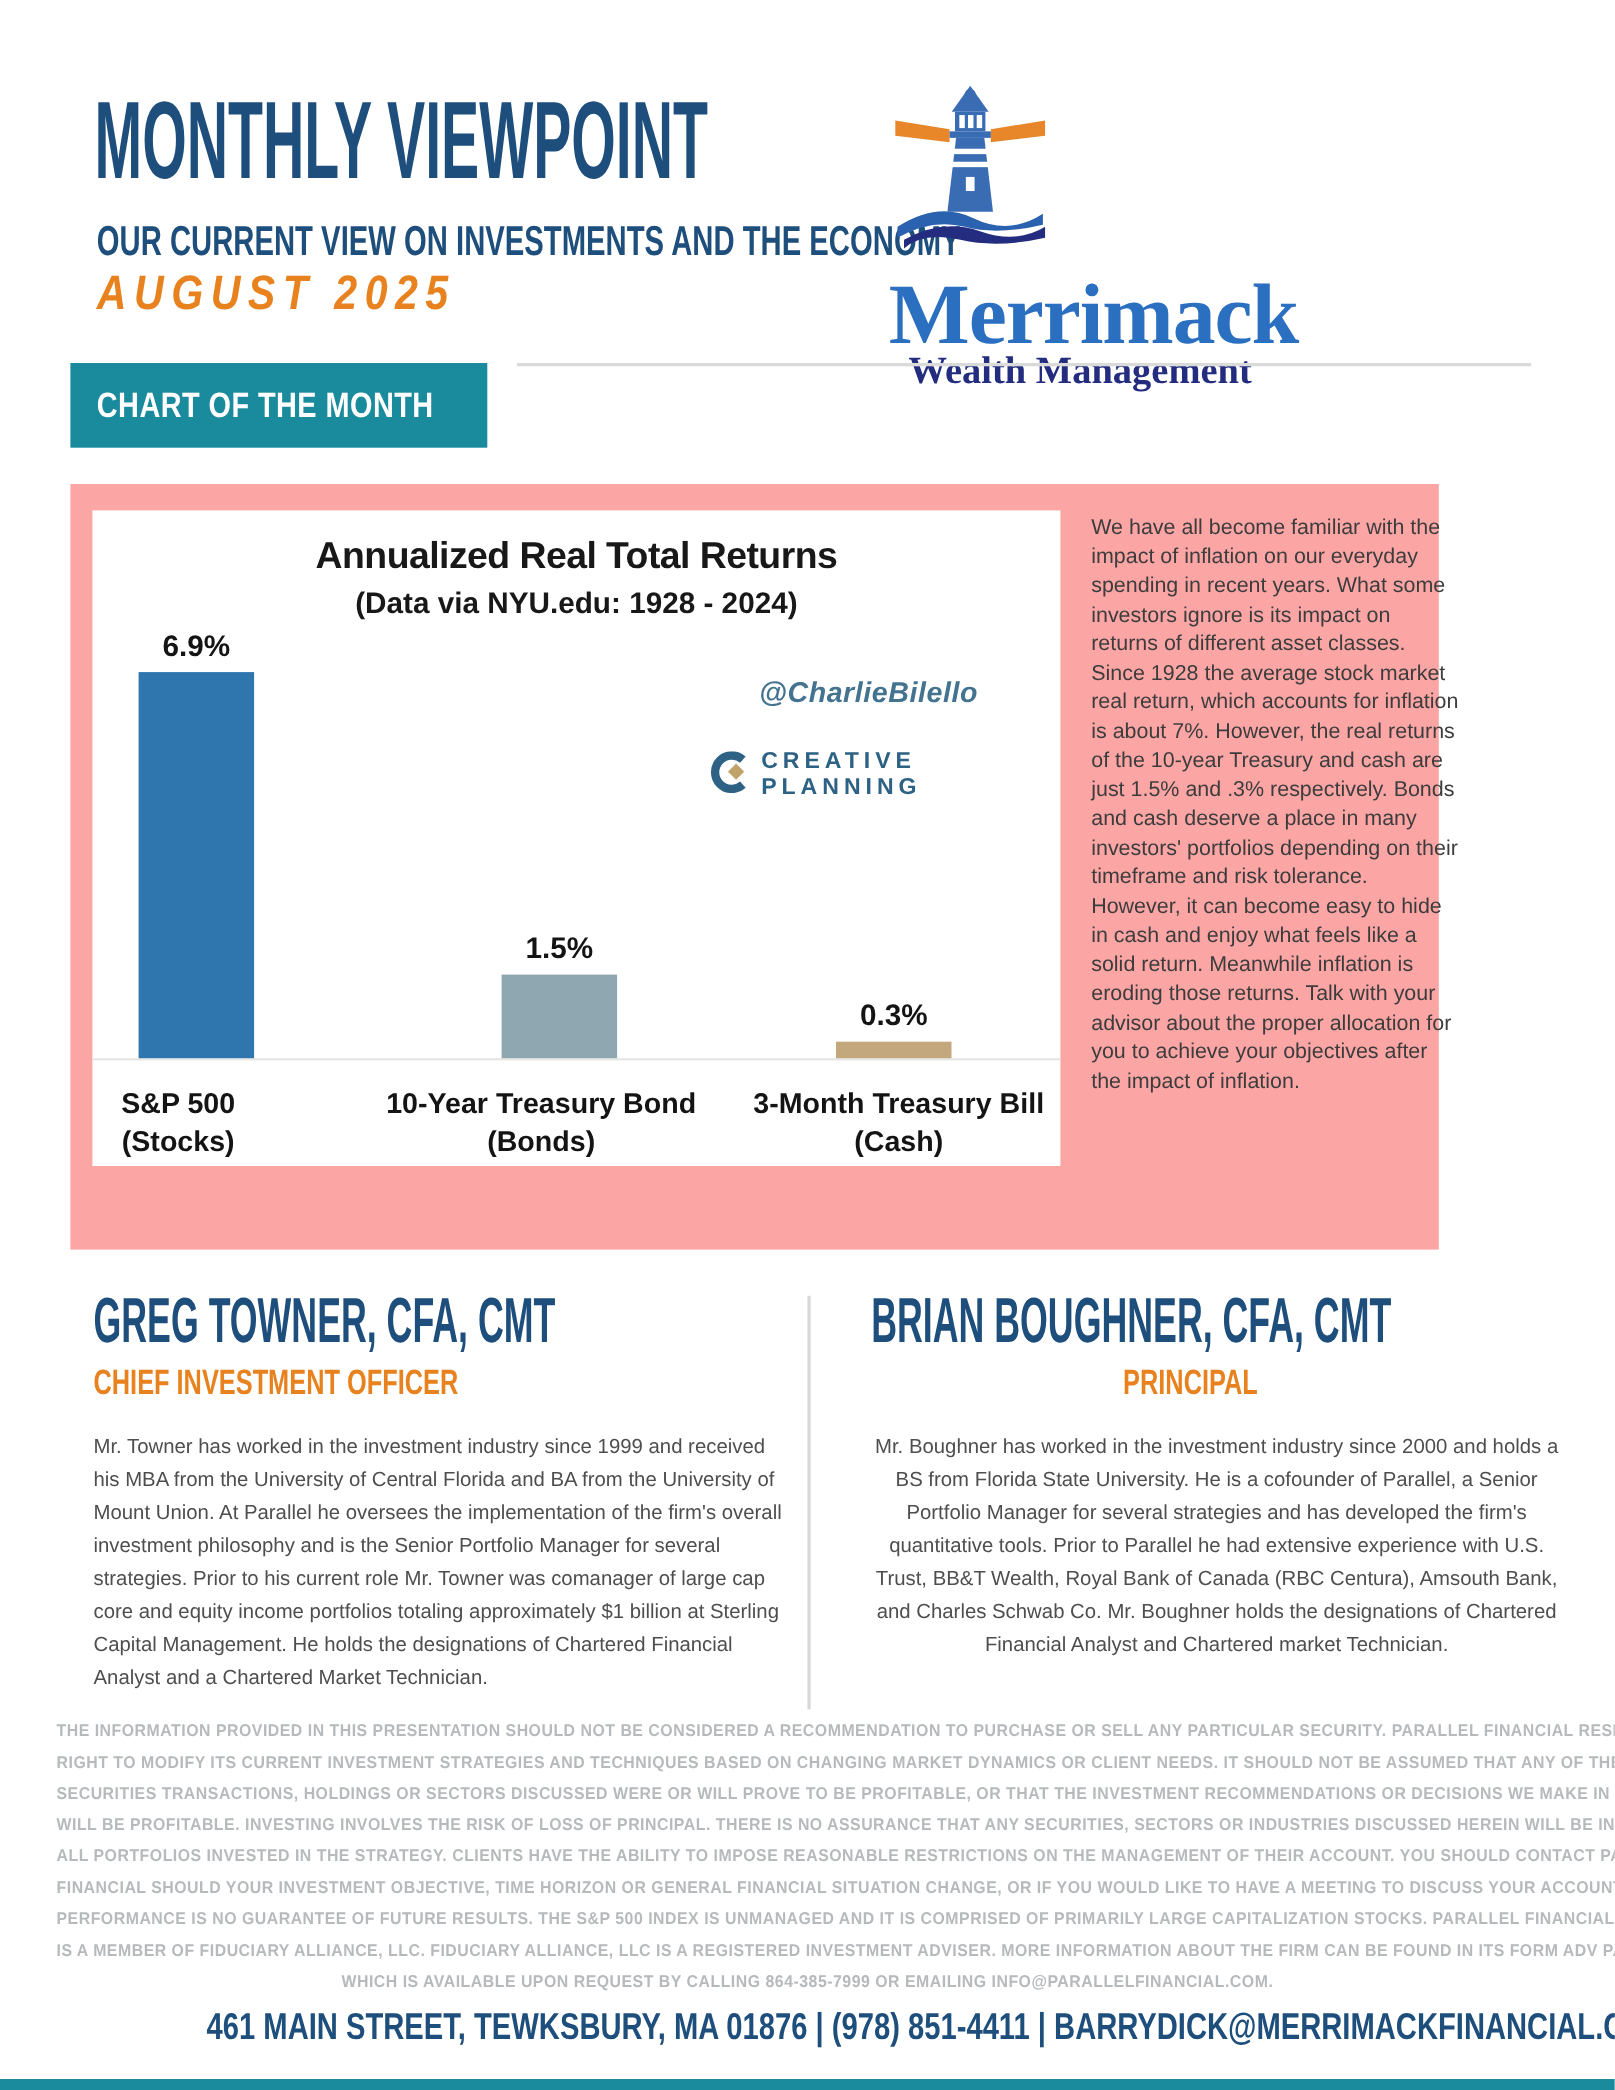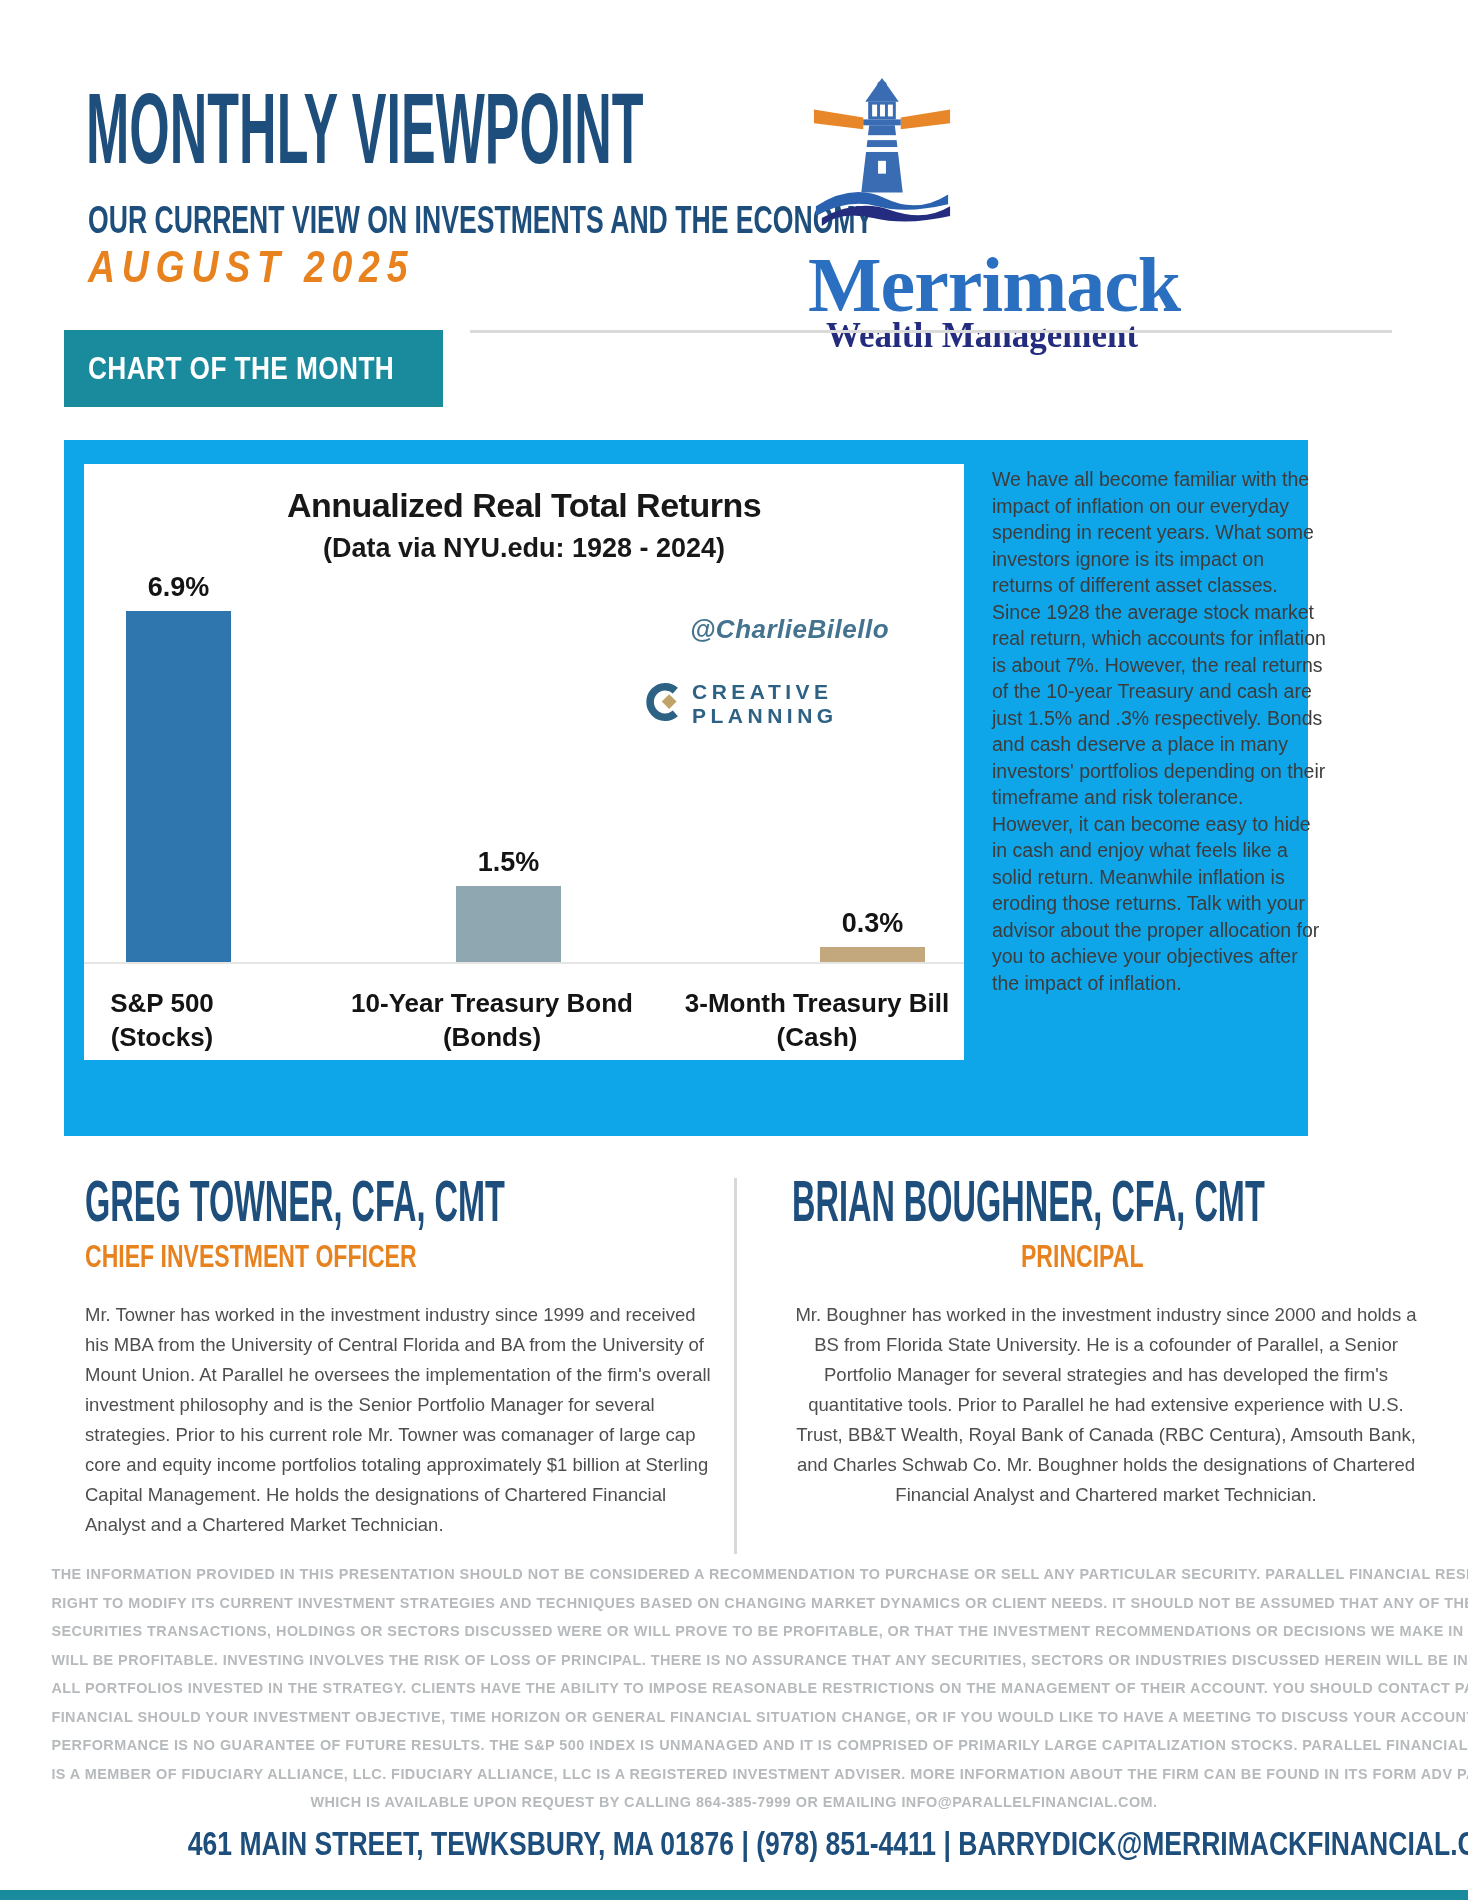--- a/index.html
+++ b/index.html
@@ -35,32 +35,32 @@
   .logo-text{padding-top:16px;}
   .logo-brand{font-family:"Liberation Serif",serif;font-weight:700;font-size:78px;line-height:.95;color:#2b6fc1;letter-spacing:-1px;}
   .logo-brand-sub{font-family:"Liberation Serif",serif;font-weight:700;font-size:35px;line-height:1;color:#232c7e;margin:-4px 0 0 18px;}
 
   
   .rule{left:470px;top:330px;width:922px;height:3px;background:#dadada;}
   .banner{left:64px;top:330px;width:379px;height:77px;background:var(--teal);display:flex;align-items:center;padding-left:24px;}
   .banner-label{color:#ffffff;font-size:32px;font-weight:700;letter-spacing:.5px;}
 
   
-  .chart-region{left:64px;top:440px;width:1244px;height:696px;background:#0ea5e9;}
+  .chart-region{left:64px;top:440px;width:1244px;height:696px;background:#fca5a5;}
   .chart-panel{position:absolute;left:20px;top:24px;width:880px;height:596px;background:#ffffff;}
   .chart-title{text-align:center;padding-top:22px;font-size:34px;font-weight:700;color:#181818;letter-spacing:-.5px;}
   .chart-subtitle{text-align:center;margin-top:8px;font-size:27px;font-weight:700;color:#181818;}
   .chart-attribution{position:absolute;left:606px;top:150px;font-size:26px;font-weight:700;font-style:italic;color:#44738f;letter-spacing:.5px;}
   .source-brand{position:absolute;left:560px;top:216px;display:flex;align-items:center;gap:10px;}
   .source-brand-text{font-size:21px;font-weight:700;letter-spacing:4.5px;color:#2d6284;}
   .baseline{position:absolute;left:0;top:498px;width:100%;height:2px;background:#e5e5e3;}
   .bar-col{position:absolute;bottom:98px;width:105px;display:flex;flex-direction:column;align-items:center;justify-content:flex-end;padding-left:32px;}
   .bar-col .bar-value{font-size:27px;font-weight:700;color:#141414;margin-bottom:8px;}
   .bar{width:105px;height:0;}
-  .bar-col1{left:26px;}  .bar-col2{left:356px;}  .bar-col3{left:720px;justify-content:flex-end;}
+  .bar-col1{left:26px;}  .bar-col2{left:356px;}  .bar-col3{left:660px;justify-content:flex-end;}
   .axis-label{position:absolute;top:522px;width:320px;text-align:center;font-size:26px;font-weight:700;color:#141414;line-height:34px;}
   .axis-label1{left:-82px;} .axis-label2{left:248px;} .axis-label3{left:573px;}
 
   .commentary{position:absolute;left:928px;top:26px;width:334px;font-size:19.5px;line-height:26.5px;color:var(--body-gray);}
 
   
   .bio-col{top:1172px;width:628px;}
   .bio-left{left:85px;} .bio-right{left:792px;text-align:center;}
   .bio-name{font-size:58px;font-weight:700;line-height:1;color:var(--navy);}
   .bio-role{margin-top:10px;font-size:32px;font-weight:700;line-height:1;color:var(--orange);}

